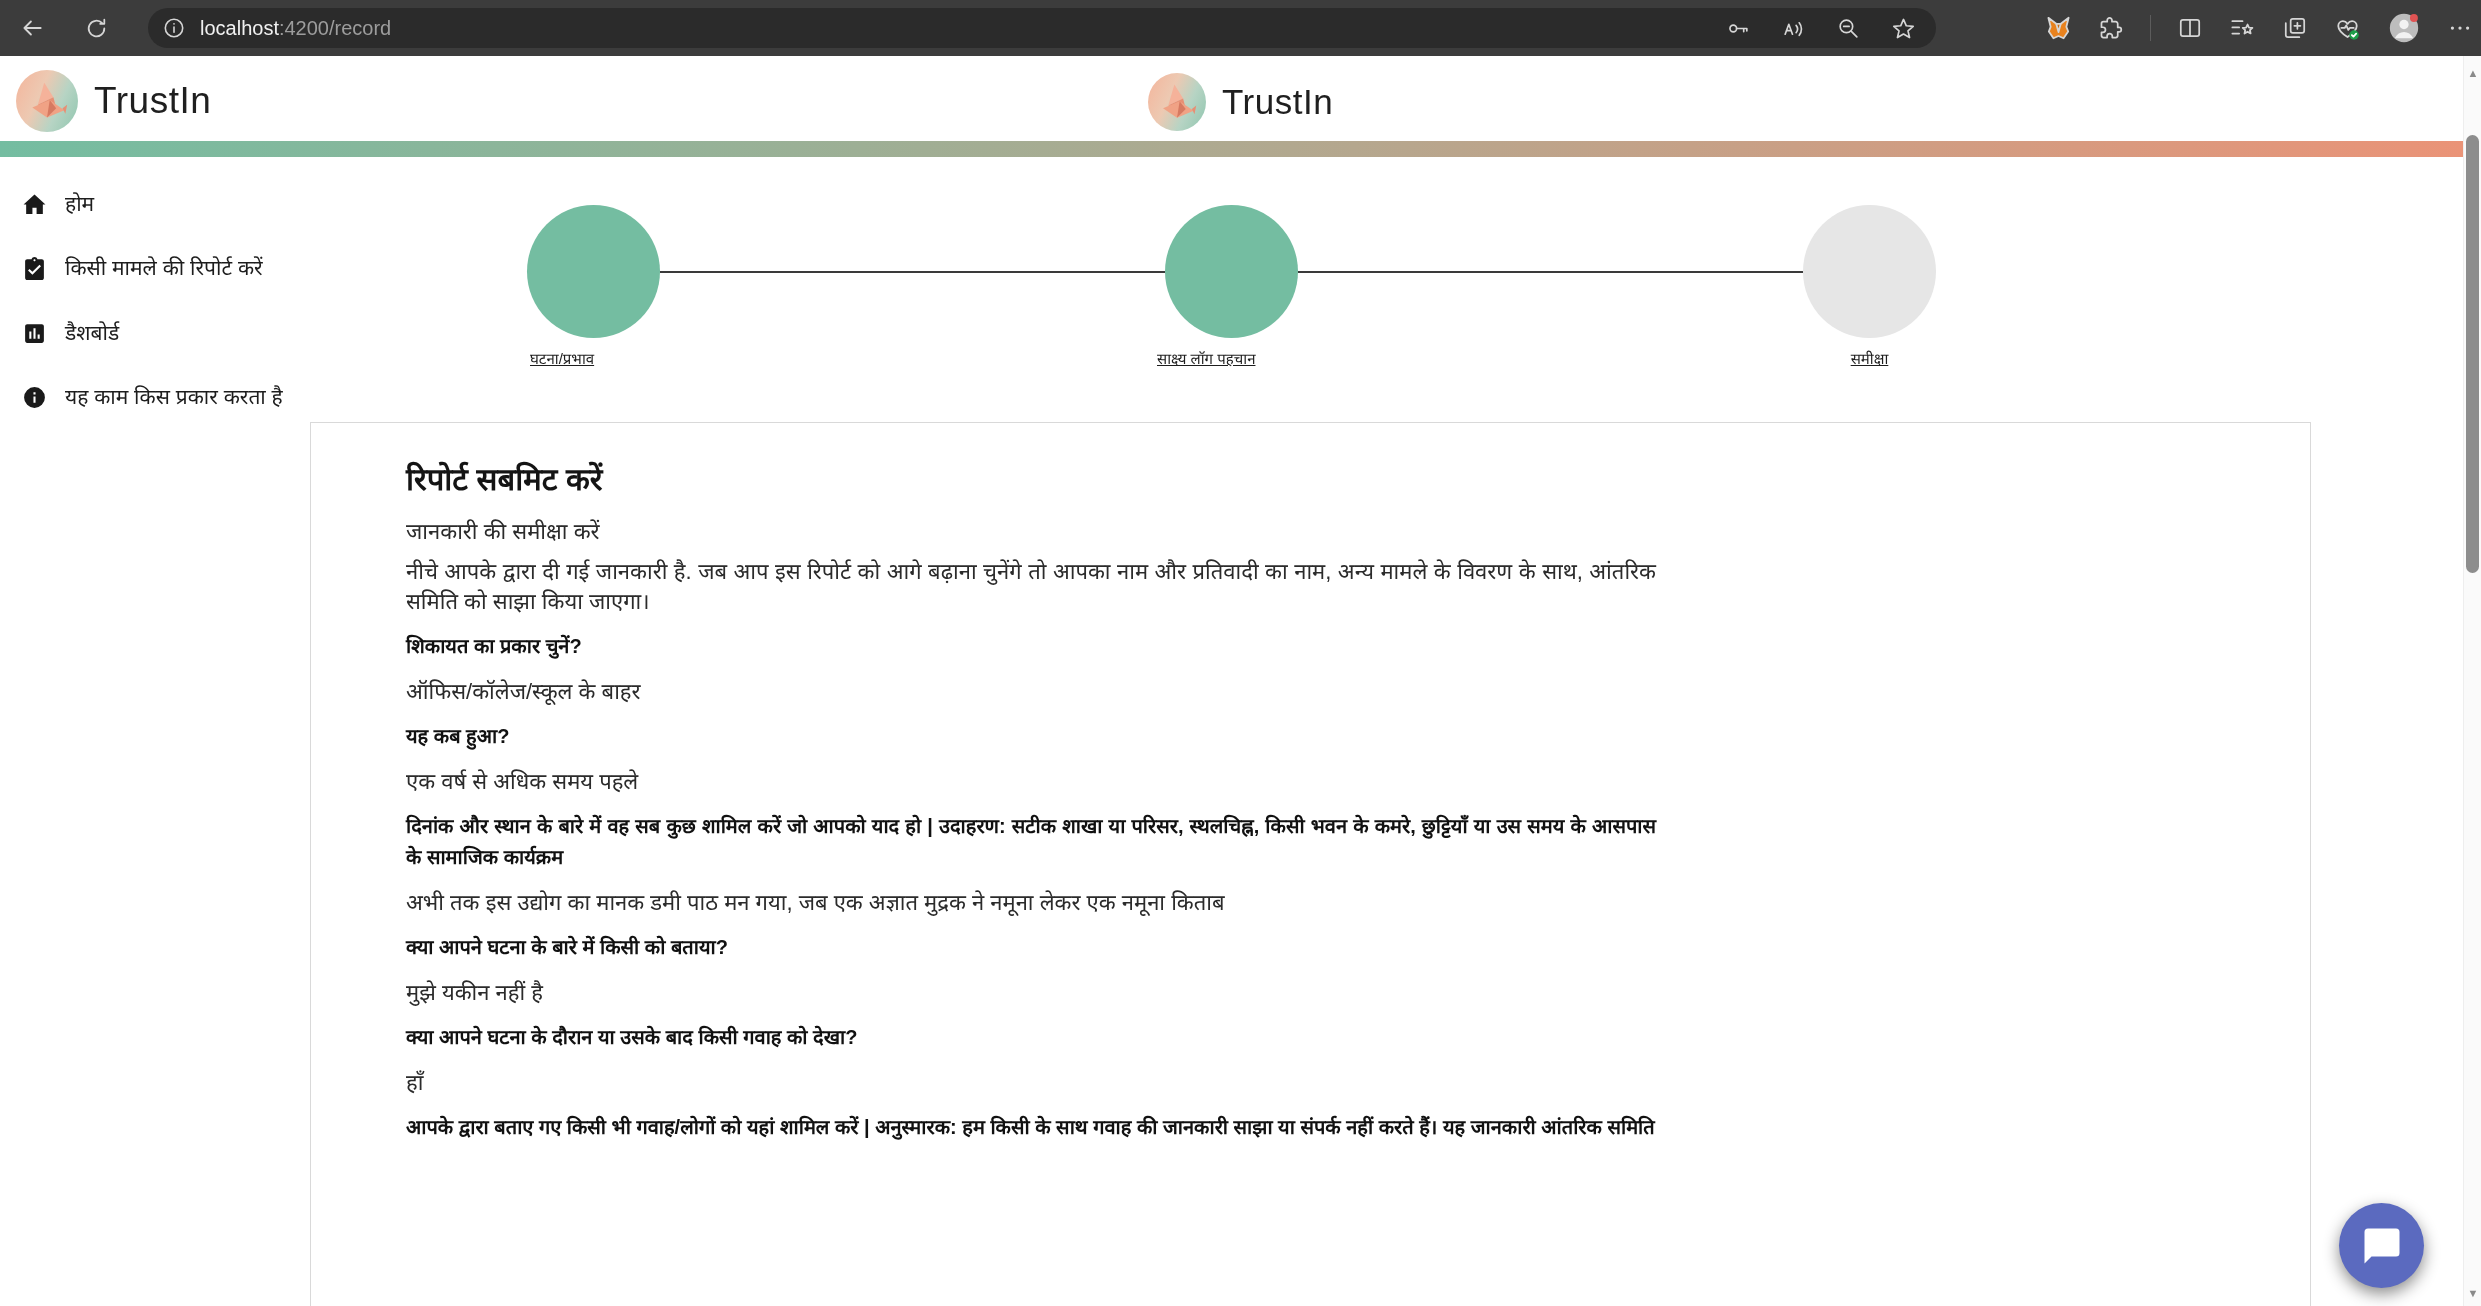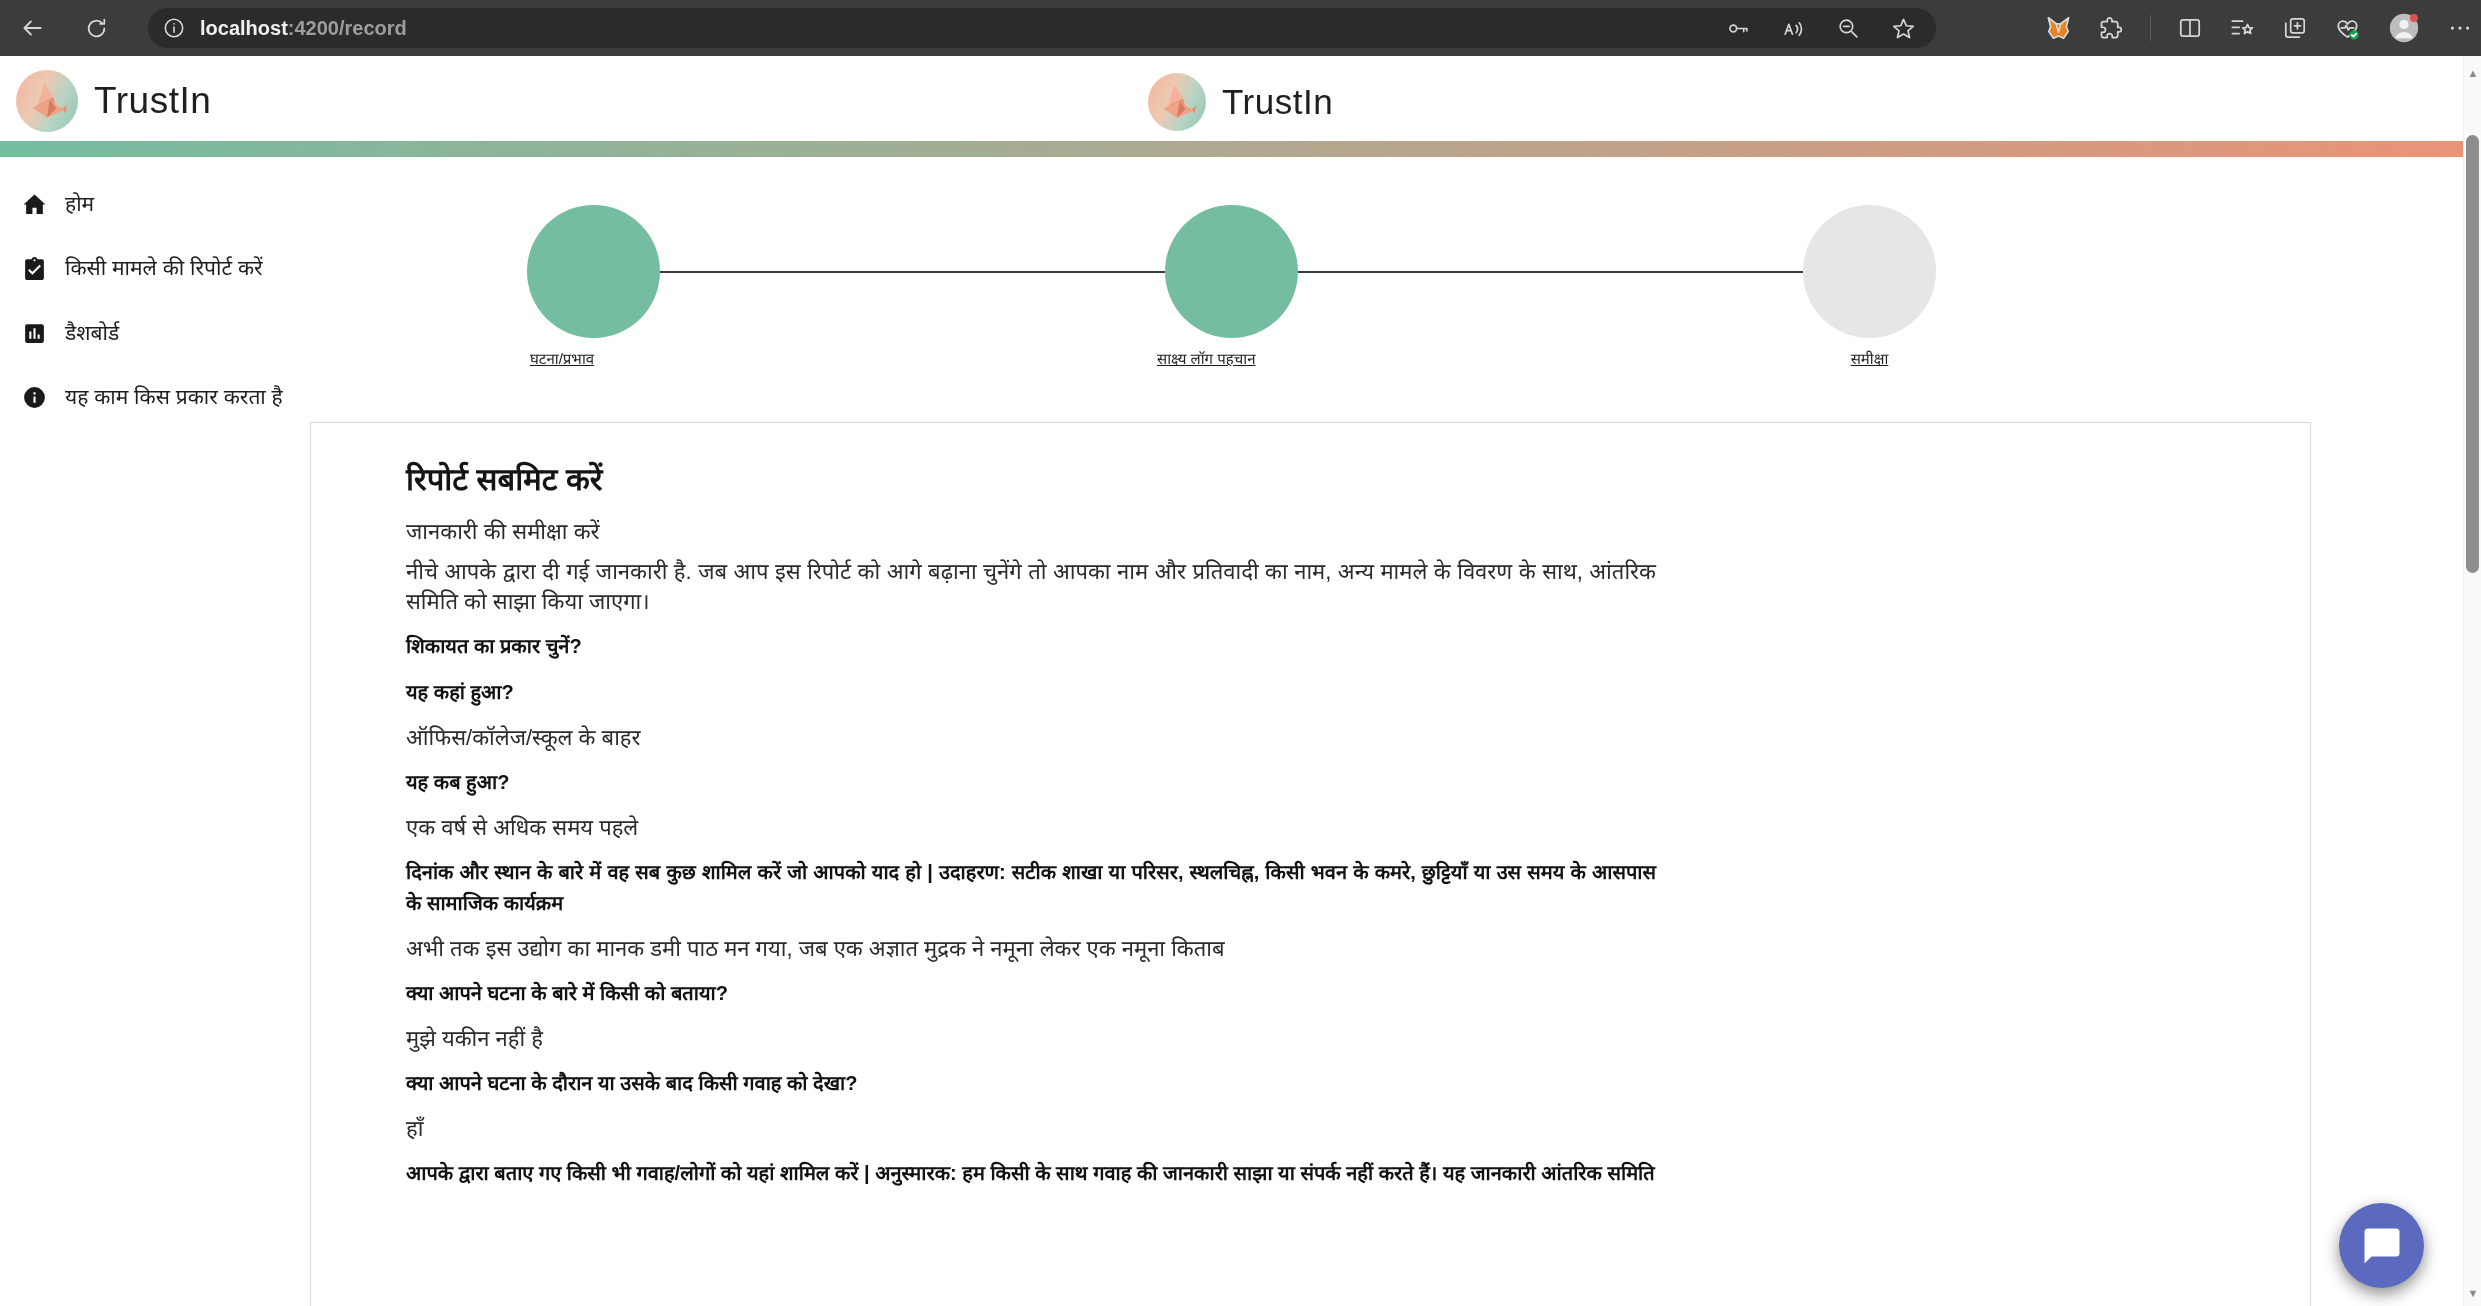--- a/index.html
+++ b/index.html
@@ -8,21 +8,21 @@
 
   
   #chrome{position:absolute;left:0;top:0;width:2481px;height:56px;background:var(--chrome-bg,#3c3c3c);
     display:flex;align-items:center;}
   .chrome-btn{width:40px;height:40px;display:flex;align-items:center;justify-content:center;
     background:none;border:none;cursor:pointer;}
   .chrome-btn svg{stroke:#d6d6d6;fill:none;stroke-width:1.7;stroke-linecap:round;stroke-linejoin:round;}
   #back-btn{margin-left:12px;}
   #refresh-btn{margin-left:24px;}
   .url-pill{position:absolute;left:148px;top:8px;width:1788px;height:40px;border-radius:20px;
-    background:var(--urlbar-bg,#2b2b2b);display:flex;align-items:center;padding:7px 14px;box-sizing:border-box;font-weight:bold;}
+    background:var(--urlbar-bg,#2b2b2b);display:flex;align-items:center;padding:7px 14px;box-sizing:border-box;}
   .url-text{font-size:20px;margin-left:14px;flex:1;white-space:nowrap;overflow:hidden;}
   .url-host{color:#f1f1f1;}
   .url-path{color:#9d9d9d;}
   .pill-icons{display:flex;align-items:center;gap:30px;margin-right:6px;}
   .pill-icons svg,.chrome-right svg{stroke:#d6d6d6;fill:none;stroke-width:1.6;stroke-linecap:round;stroke-linejoin:round;}
   .chrome-right{position:absolute;right:8px;top:0;height:56px;display:flex;align-items:center;gap:26px;}
   .chrome-divider{width:1px;height:26px;background:#5c5c5c;}
 
   
   #appbar{position:absolute;left:0;top:60px;width:2463px;height:85px;background:#fff;}
@@ -264,21 +264,20 @@
     <div id="card-inner">
       <h1 class="card-title">रिपोर्ट सबमिट करें</h1>
       <div class="card-subtitle">जानकारी की समीक्षा करें</div>
       <p class="card-intro">नीचे आपके द्वारा दी गई जानकारी है. जब आप इस रिपोर्ट को आगे बढ़ाना चुनेंगे तो आपका नाम और प्रतिवादी का नाम, अन्य मामले के विवरण के साथ, आंतरिक समिति को साझा किया जाएगा।</p>
       <div id="qa-list">
     <div>
       <div class="qa-q">शिकायत का प्रकार चुनें?</div>
     </div>
 
     <div>
-      <div class="qa-q">यह कहां हुआ?</div>
       <div class="qa-a">ऑफिस/कॉलेज/स्कूल के बाहर</div>
     </div>
 
     <div>
       <div class="qa-q">यह कब हुआ?</div>
       <div class="qa-a">एक वर्ष से अधिक समय पहले</div>
     </div>
 
     <div>
       <div class="qa-q">दिनांक और स्थान के बारे में वह सब कुछ शामिल करें जो आपको याद हो | उदाहरण: सटीक शाखा या परिसर, स्थलचिह्न, किसी भवन के कमरे, छुट्टियाँ या उस समय के आसपास के सामाजिक कार्यक्रम</div>

